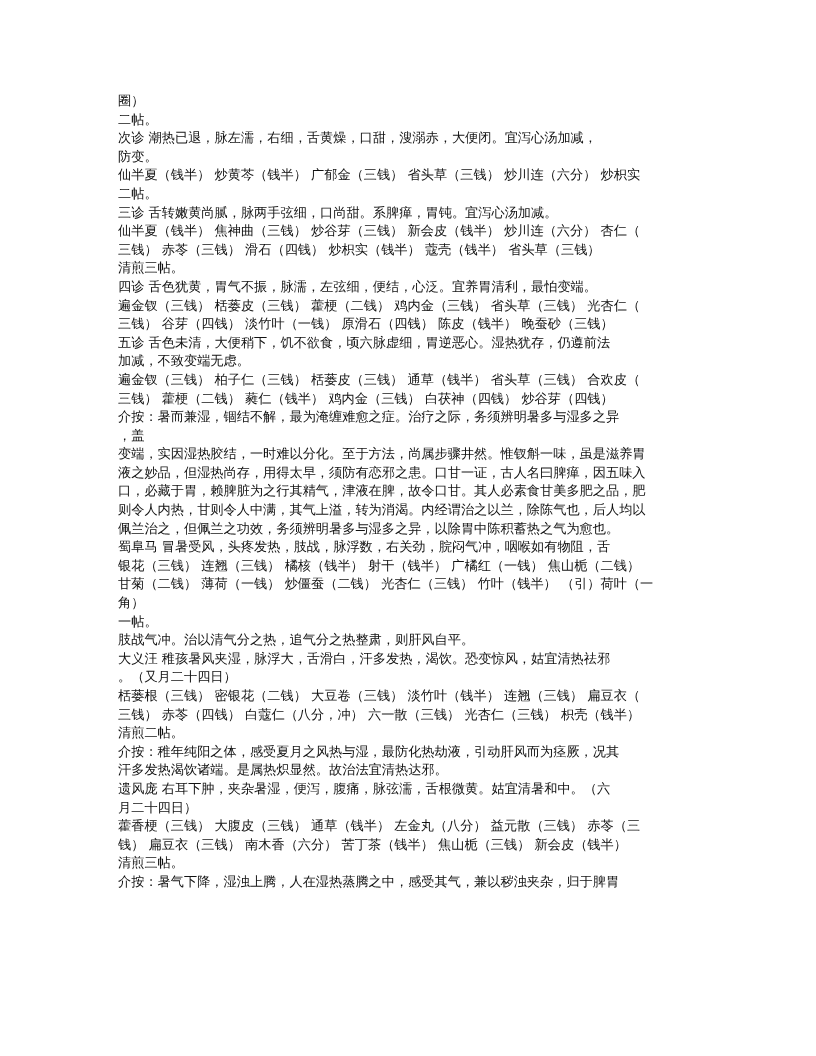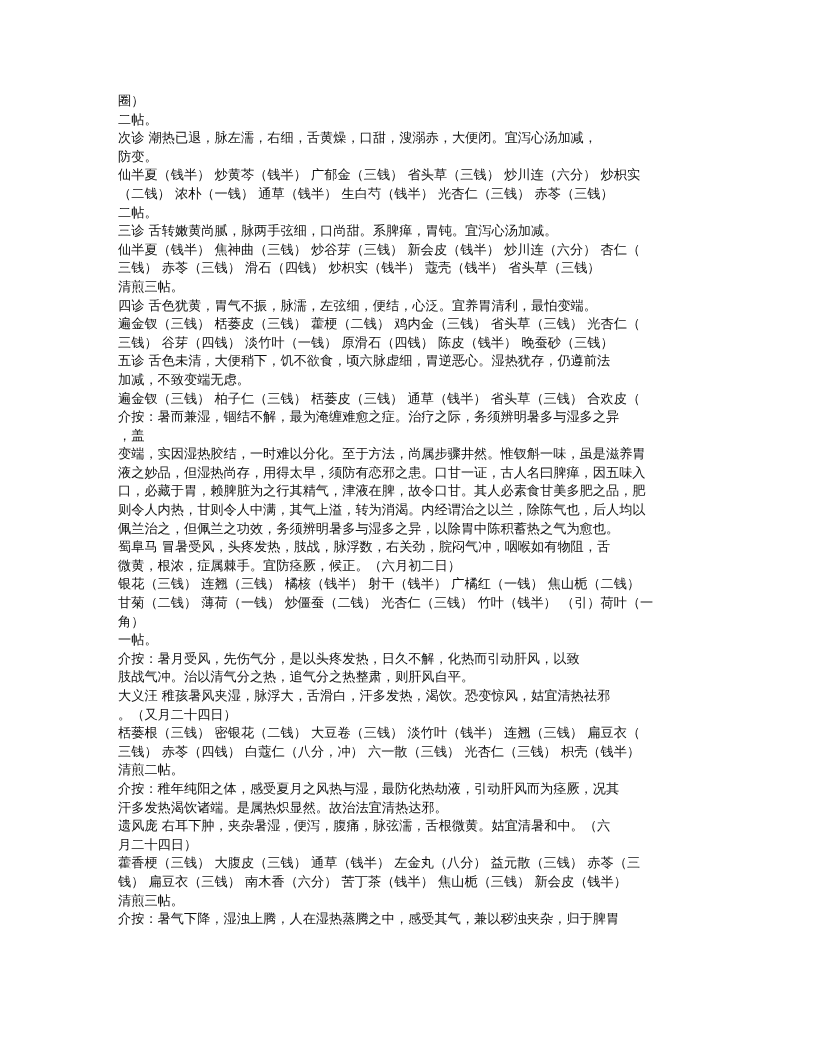--- a/index.html
+++ b/index.html
@@ -31,46 +31,44 @@
   </style>
 </head>
 <body>
 
 <div class="page">
   <div class="line">圈）</div>
   <div class="line">二帖。</div>
   <div class="line">次诊 潮热已退，脉左濡，右细，舌黄燥，口甜，溲溺赤，大便闭。宜泻心汤加减，</div>
   <div class="line">防变。</div>
   <div class="line">仙半夏（钱半） 炒黄芩（钱半） 广郁金（三钱） 省头草（三钱） 炒川连（六分） 炒枳实</div>
-  <div class="line">（二钱） 浓朴（一钱） 通草（钱半） 生白芍（钱半） 光杏仁（三钱） 赤苓（三钱）</div>
   <div class="line">二帖。</div>
   <div class="line">三诊 舌转嫩黄尚腻，脉两手弦细，口尚甜。系脾瘅，胃钝。宜泻心汤加减。</div>
   <div class="line">仙半夏（钱半） 焦神曲（三钱） 炒谷芽（三钱） 新会皮（钱半） 炒川连（六分） 杏仁（</div>
   <div class="line">三钱） 赤苓（三钱） 滑石（四钱） 炒枳实（钱半） 蔻壳（钱半） 省头草（三钱）</div>
   <div class="line">清煎三帖。</div>
   <div class="line">四诊 舌色犹黄，胃气不振，脉濡，左弦细，便结，心泛。宜养胃清利，最怕变端。</div>
   <div class="line">遍金钗（三钱） 栝蒌皮（三钱） 藿梗（二钱） 鸡内金（三钱） 省头草（三钱） 光杏仁（</div>
   <div class="line">三钱） 谷芽（四钱） 淡竹叶（一钱） 原滑石（四钱） 陈皮（钱半） 晚蚕砂（三钱）</div>
   <div class="line">五诊 舌色未清，大便稍下，饥不欲食，顷六脉虚细，胃逆恶心。湿热犹存，仍遵前法</div>
   <div class="line">加减，不致变端无虑。</div>
   <div class="line">遍金钗（三钱） 柏子仁（三钱） 栝蒌皮（三钱） 通草（钱半） 省头草（三钱） 合欢皮（</div>
+  <div class="line">三钱） 藿梗（二钱） 蕤仁（钱半） 鸡内金（三钱） 白茯神（四钱） 炒谷芽（四钱）</div>
   <div class="line">介按：暑而兼湿，锢结不解，最为淹缠难愈之症。治疗之际，务须辨明暑多与湿多之异</div>
   <div class="line">，盖</div>
   <div class="line">变端，实因湿热胶结，一时难以分化。至于方法，尚属步骤井然。惟钗斛一味，虽是滋养胃</div>
   <div class="line">液之妙品，但湿热尚存，用得太早，须防有恋邪之患。口甘一证，古人名曰脾瘅，因五味入</div>
   <div class="line">口，必藏于胃，赖脾脏为之行其精气，津液在脾，故令口甘。其人必素食甘美多肥之品，肥</div>
   <div class="line">则令人内热，甘则令人中满，其气上溢，转为消渴。内经谓治之以兰，除陈气也，后人均以</div>
   <div class="line">佩兰治之，但佩兰之功效，务须辨明暑多与湿多之异，以除胃中陈积蓄热之气为愈也。</div>
   <div class="line">蜀阜马 冒暑受风，头疼发热，肢战，脉浮数，右关劲，脘闷气冲，咽喉如有物阻，舌</div>
-  <div class="line">微黄，根浓，症属棘手。宜防痉厥，候正。（六月初二日）</div>
   <div class="line">银花（三钱） 连翘（三钱） 橘核（钱半） 射干（钱半） 广橘红（一钱） 焦山栀（二钱）</div>
   <div class="line">甘菊（二钱） 薄荷（一钱） 炒僵蚕（二钱） 光杏仁（三钱） 竹叶（钱半） （引）荷叶（一</div>
   <div class="line">角）</div>
   <div class="line">一帖。</div>
-  <div class="line">介按：暑月受风，先伤气分，是以头疼发热，日久不解，化热而引动肝风，以致</div>
   <div class="line">肢战气冲。治以清气分之热，追气分之热整肃，则肝风自平。</div>
   <div class="line">大义汪 稚孩暑风夹湿，脉浮大，舌滑白，汗多发热，渴饮。恐变惊风，姑宜清热祛邪</div>
   <div class="line">。（又月二十四日）</div>
   <div class="line">栝蒌根（三钱） 密银花（二钱） 大豆卷（三钱） 淡竹叶（钱半） 连翘（三钱） 扁豆衣（</div>
   <div class="line">三钱） 赤苓（四钱） 白蔻仁（八分，冲） 六一散（三钱） 光杏仁（三钱） 枳壳（钱半）</div>
   <div class="line">清煎二帖。</div>
   <div class="line">介按：稚年纯阳之体，感受夏月之风热与湿，最防化热劫液，引动肝风而为痉厥，况其</div>
   <div class="line">汗多发热渴饮诸端。是属热炽显然。故治法宜清热达邪。</div>
   <div class="line">遗风庞 右耳下肿，夹杂暑湿，便泻，腹痛，脉弦濡，舌根微黄。姑宜清暑和中。（六</div>
   <div class="line">月二十四日）</div>

